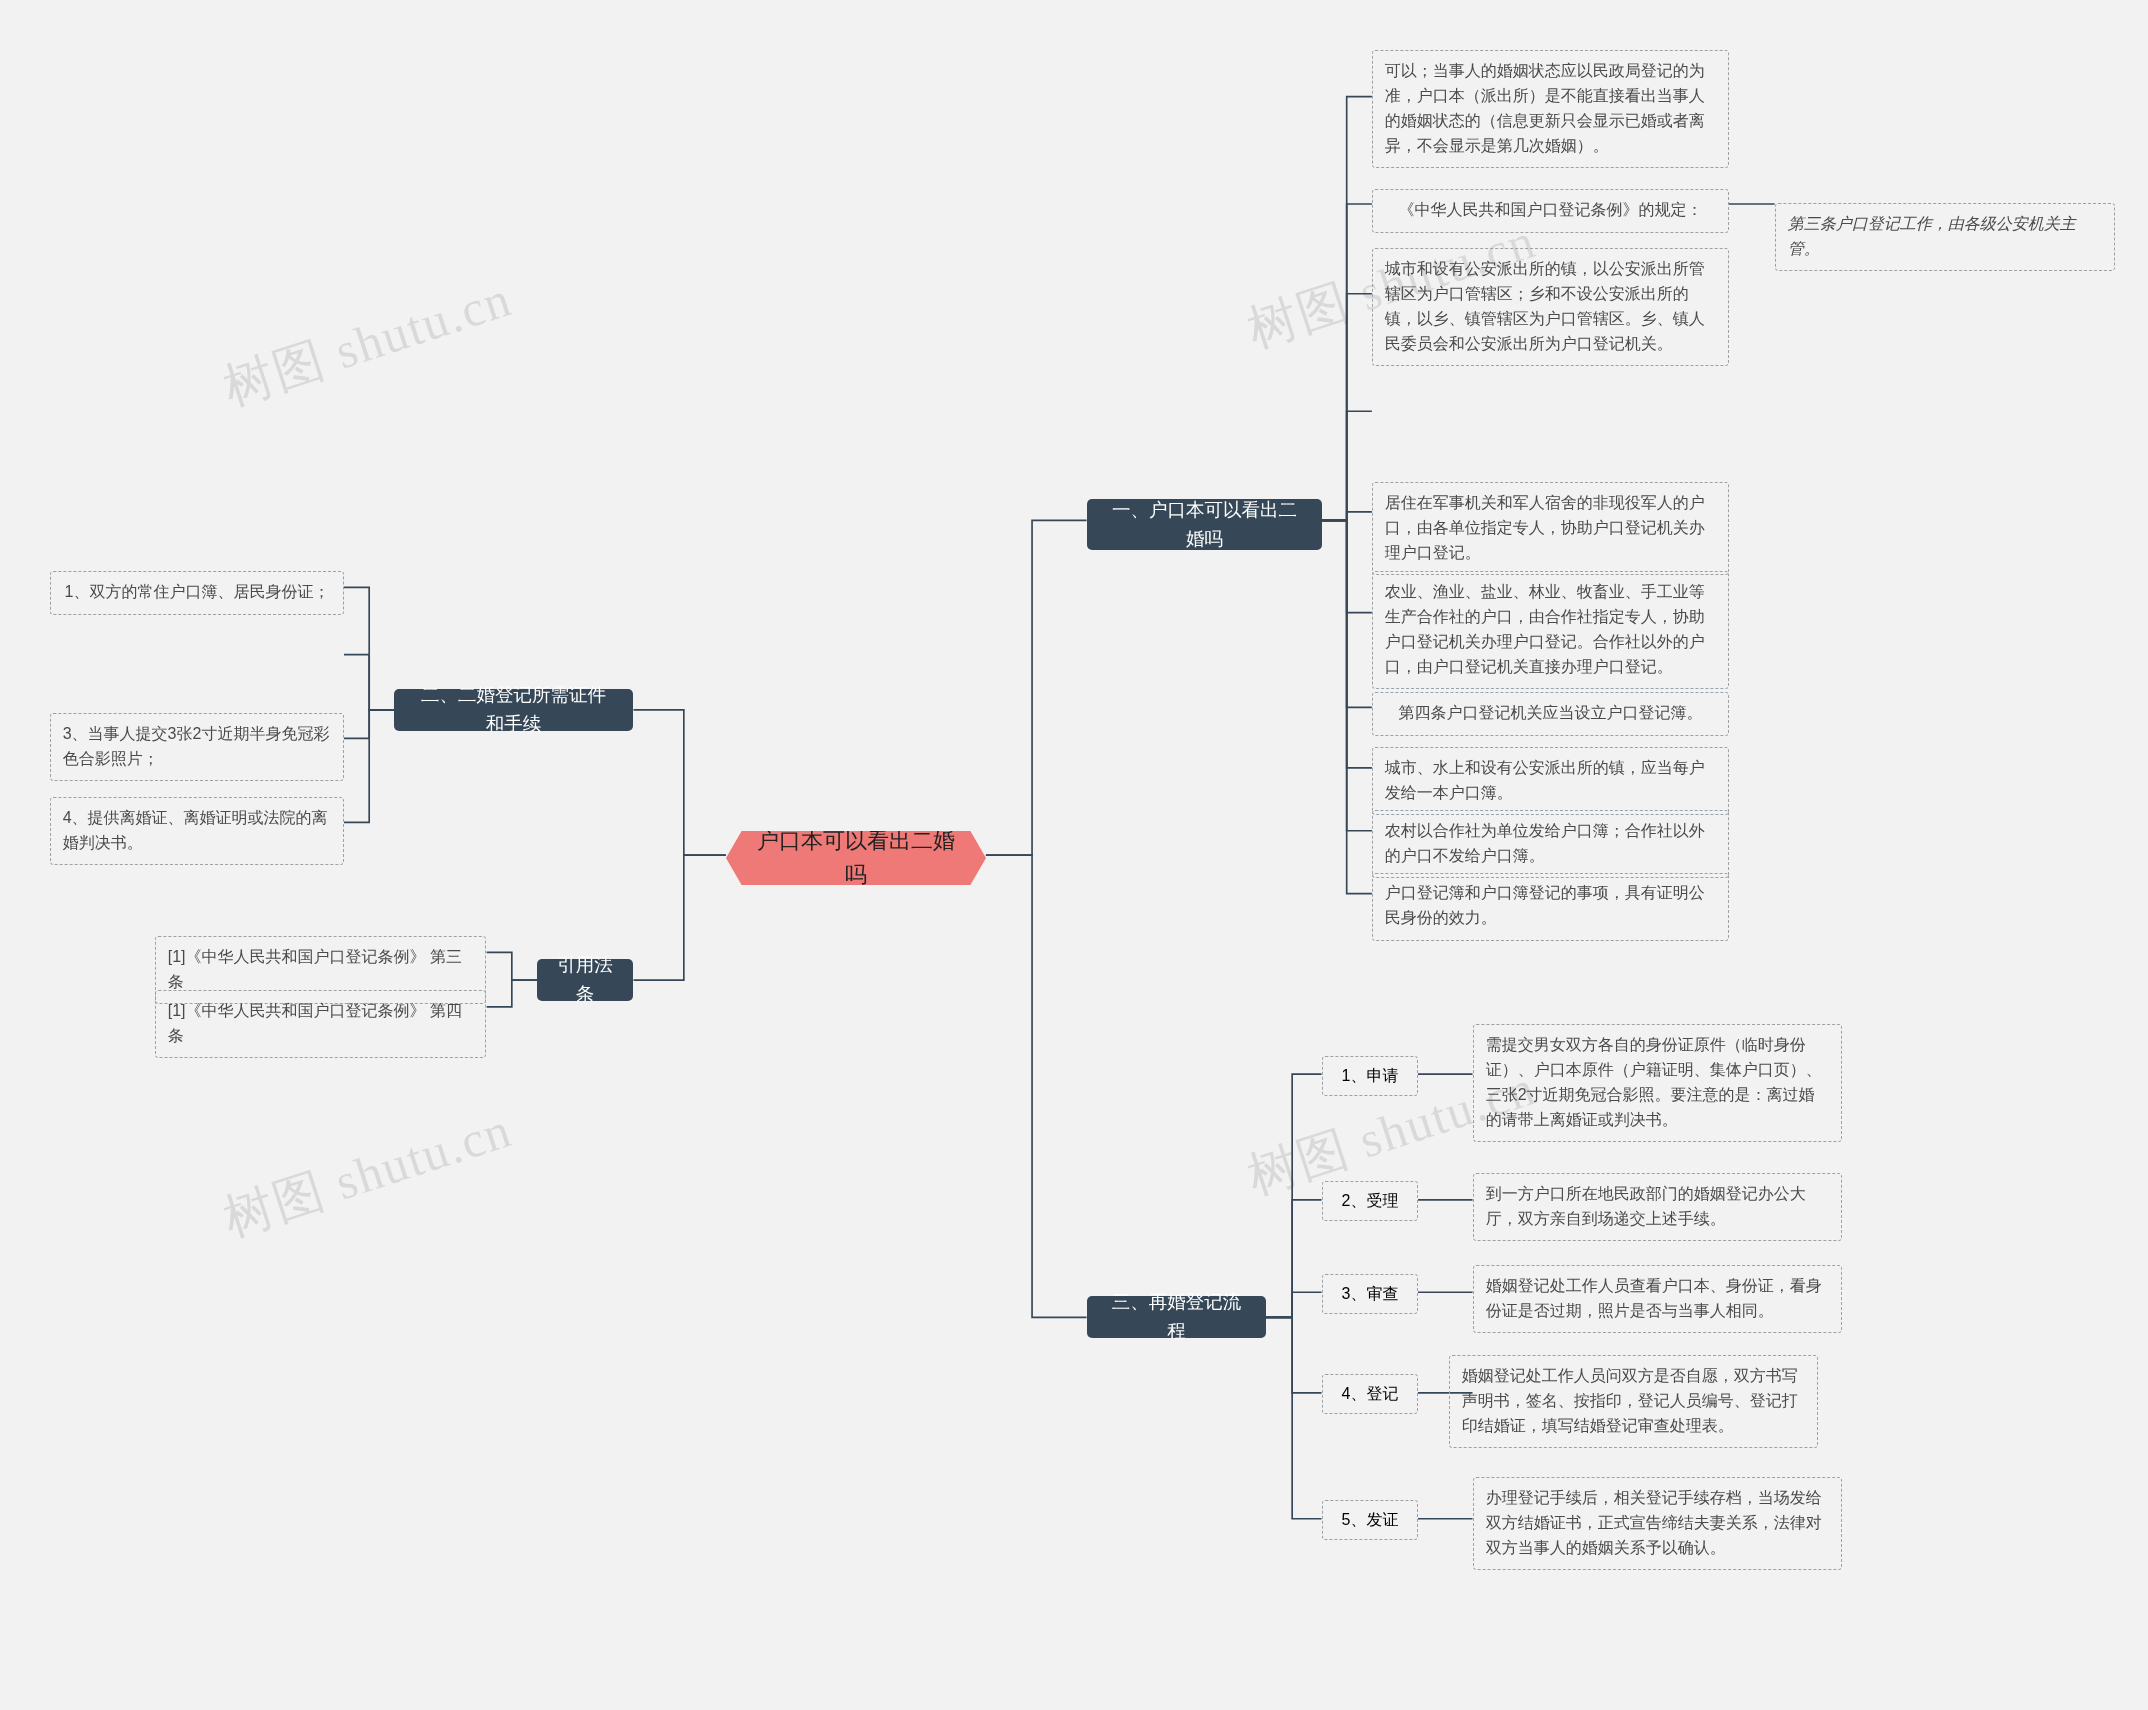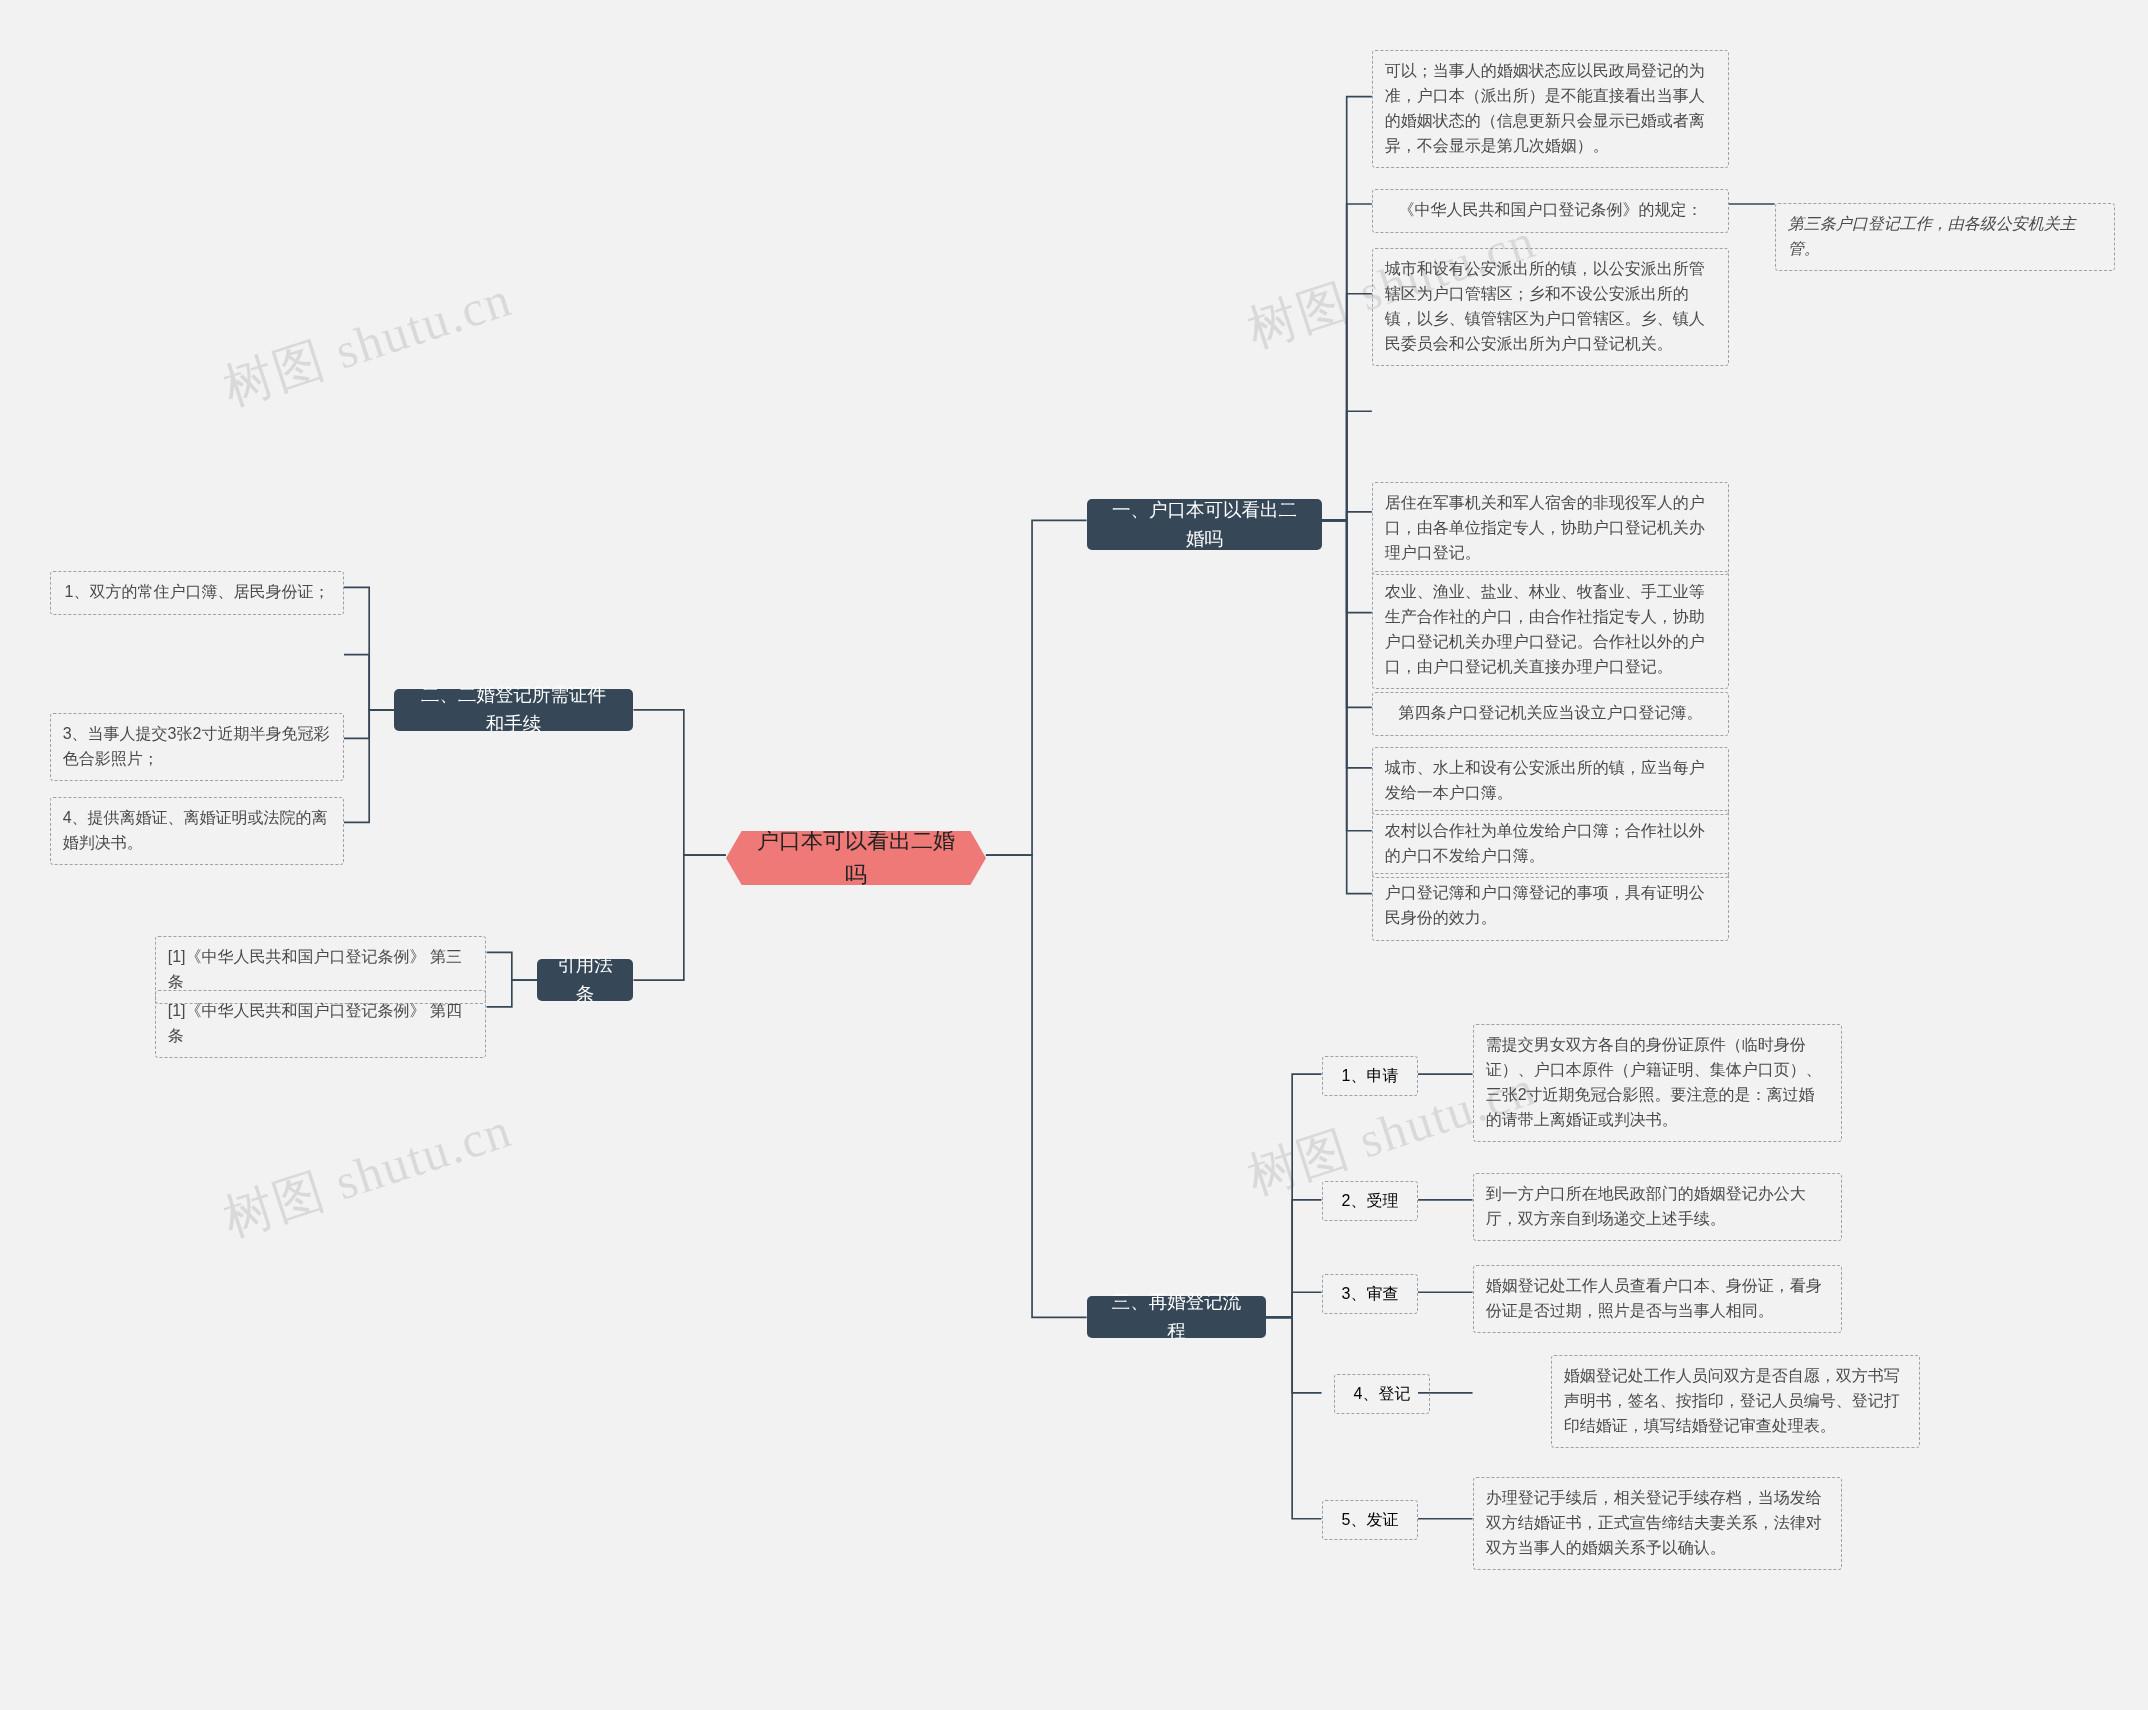--- a/index.html
+++ b/index.html
@@ -151,27 +151,27 @@
   <div class="node leaf" style="left:1372px; top:692px; width:357px;">第四条户口登记机关应当设立户口登记簿。</div>
   <div class="node leaf" style="left:1372px; top:747px; width:357px;">城市、水上和设有公安派出所的镇，应当每户发给一本户口簿。</div>
   <div class="node leaf" style="left:1372px; top:810px; width:357px;">农村以合作社为单位发给户口簿；合作社以外的户口不发给户口簿。</div>
   <div class="node leaf" style="left:1372px; top:873px; width:357px;font-family:Liberation Mono, monospace;">户口登记簿和户口簿登记的事项，具有证明公民身份的效力。</div>
 
   <div class="node branch" style="left:1087px; top:1296px; width:179px; height:42px;">三、再婚登记流程</div>
 
   <div class="node leaf-sm" style="left:1322px; top:1056px; width:96px; text-align:center; justify-content:center;">1、申请</div>
   <div class="node leaf-sm" style="left:1322px; top:1181px; width:96px; text-align:center; justify-content:center;">2、受理</div>
   <div class="node leaf-sm" style="left:1322px; top:1274px; width:96px; text-align:center; justify-content:center;">3、审查</div>
-  <div class="node leaf-sm" style="left:1322px; top:1374px; width:96px; text-align:right; justify-content:center;margin-left:12px;">4、登记</div>
+  <div class="node leaf-sm" style="left:1322px; top:1374px; width:96px; text-align:right; justify-content:center;">4、登记</div>
   <div class="node leaf-sm" style="left:1322px; top:1500px; width:96px; text-align:center; justify-content:center;">5、发证</div>
 
   <div class="node leaf" style="left:1473px; top:1024px; width:369px;">需提交男女双方各自的身份证原件（临时身份证）、户口本原件（户籍证明、集体户口页）、三张2寸近期免冠合影照。要注意的是：离过婚的请带上离婚证或判决书。</div>
   <div class="node leaf" style="left:1473px; top:1173px; width:369px;">到一方户口所在地民政部门的婚姻登记办公大厅，双方亲自到场递交上述手续。</div>
   <div class="node leaf" style="left:1473px; top:1265px; width:369px;">婚姻登记处工作人员查看户口本、身份证，看身份证是否过期，照片是否与当事人相同。</div>
-  <div class="node leaf" style="left:1551px; top:1355px; width:369px;">婚姻登记处工作人员问双方是否自愿，双方书写声明书，签名、按指印，登记人员编号、登记打印结婚证，填写结婚登记审查处理表。</div>
+  <div class="node leaf" style="left:1449px; top:1355px; width:369px;">婚姻登记处工作人员问双方是否自愿，双方书写声明书，签名、按指印，登记人员编号、登记打印结婚证，填写结婚登记审查处理表。</div>
   <div class="node leaf" style="left:1473px; top:1477px; width:369px;">办理登记手续后，相关登记手续存档，当场发给双方结婚证书，正式宣告缔结夫妻关系，法律对双方当事人的婚姻关系予以确认。</div>
 
   <div class="node branch" style="left:394px; top:689px; width:239px; height:42px;">二、二婚登记所需证件和手续</div>
 
   <div class="node leaf" style="left:50px; top:571px; width:294px;">1、双方的常住户口簿、居民身份证；</div>
   <div class="node leaf" style="left:50px; top:713px; width:294px;">3、当事人提交3张2寸近期半身免冠彩色合影照片；</div>
   <div class="node leaf" style="left:50px; top:797px; width:294px;">4、提供离婚证、离婚证明或法院的离婚判决书。</div>
 
   <div class="node branch" style="left:537px; top:959px; width:96px; height:42px;">引用法条</div>
 

